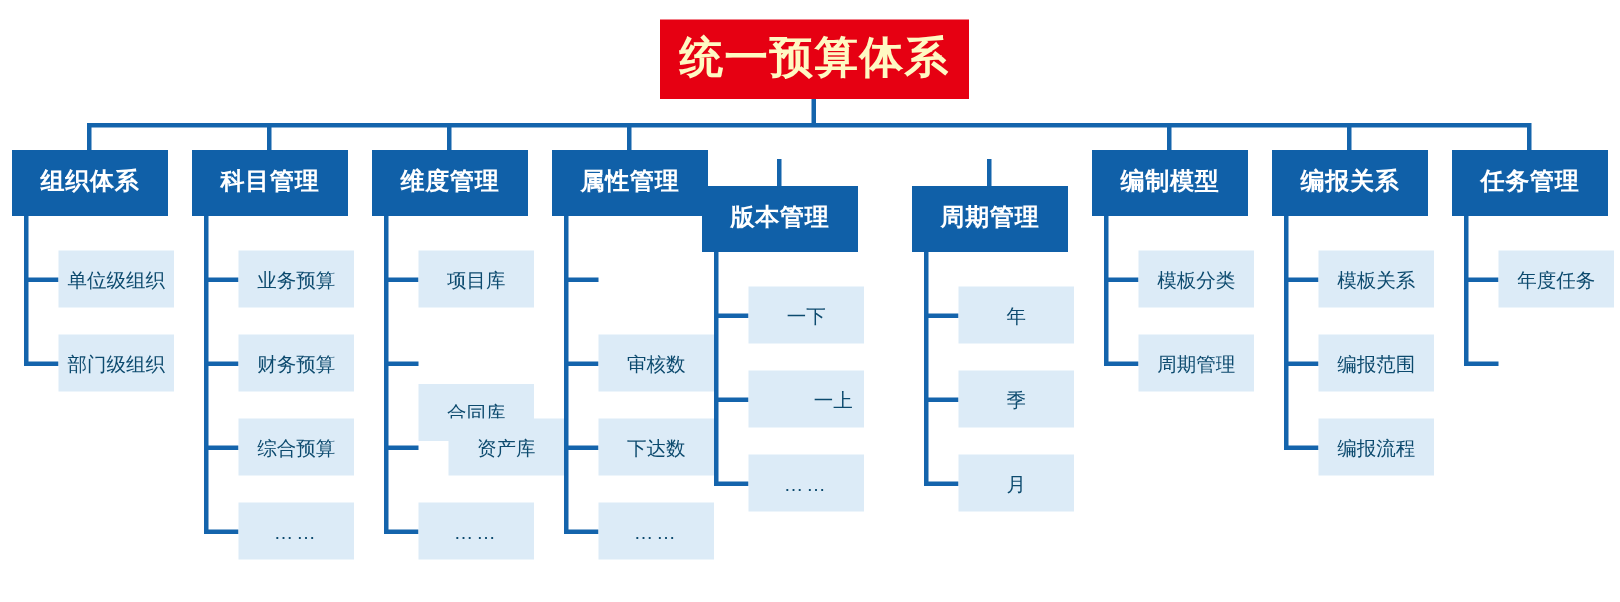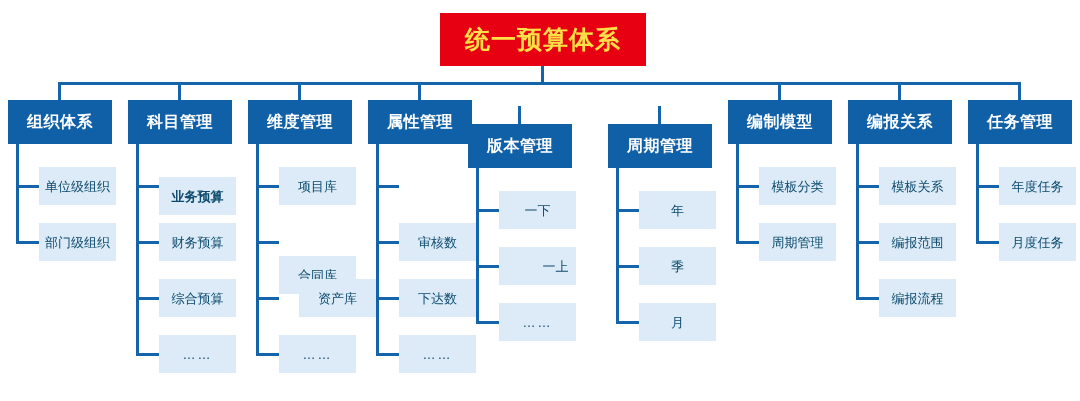--- a/index.html
+++ b/index.html
@@ -25,22 +25,22 @@
     top: 13px;
     width: 206px;
     height: 53px;
     background: #e60012;
     display: flex;
     align-items: center;
     justify-content: center;
     box-sizing: border-box;
   }
   .root-box .root-label {
-    color: #fde047;
-    font-size: 25px;
+    color: #fef9c3;
+    font-size: 29px;
     font-weight: bold;
     letter-spacing: 1px;
     line-height: 1;
     white-space: nowrap;
   }
   .bus {
     position: absolute;
     background: #1464ac;
     height: 3px;
     left: 58px;
@@ -157,21 +157,21 @@
           <span class="child-label">部门级组织</span>
         </div>
       </div>
       <div class="col" style="left: 128px;">
         <div class="head-stem"></div>
         <div class="head-box">
           <span class="head-label">科目管理</span>
         </div>
         <div class="child-stem" style="top: 144px; height: 210px;"></div>
         <div class="child-branch" style="top: 185px;"></div>
-        <div class="child-box" style="top: 177px; font-weight: bold;">
+        <div class="child-box" style="top: 167px;">
           <span class="child-label">业务预算</span>
         </div>
         <div class="child-branch" style="top: 241px;"></div>
         <div class="child-box" style="top: 223px;">
           <span class="child-label">财务预算</span>
         </div>
         <div class="child-branch" style="top: 297px;"></div>
         <div class="child-box" style="top: 279px;">
           <span class="child-label">综合预算</span>
         </div>
@@ -299,19 +299,16 @@
         <div class="head-stem"></div>
         <div class="head-box">
           <span class="head-label">任务管理</span>
         </div>
         <div class="child-stem" style="top: 144px; height: 98px;"></div>
         <div class="child-branch" style="top: 185px;"></div>
         <div class="child-box" style="top: 167px;">
           <span class="child-label">年度任务</span>
         </div>
         <div class="child-branch" style="top: 241px;"></div>
-        <div class="child-box" style="top: 223px;">
-          <span class="child-label">月度任务</span>
-        </div>
       </div>
     </div>
 
 </div>
 
 </body></html>

